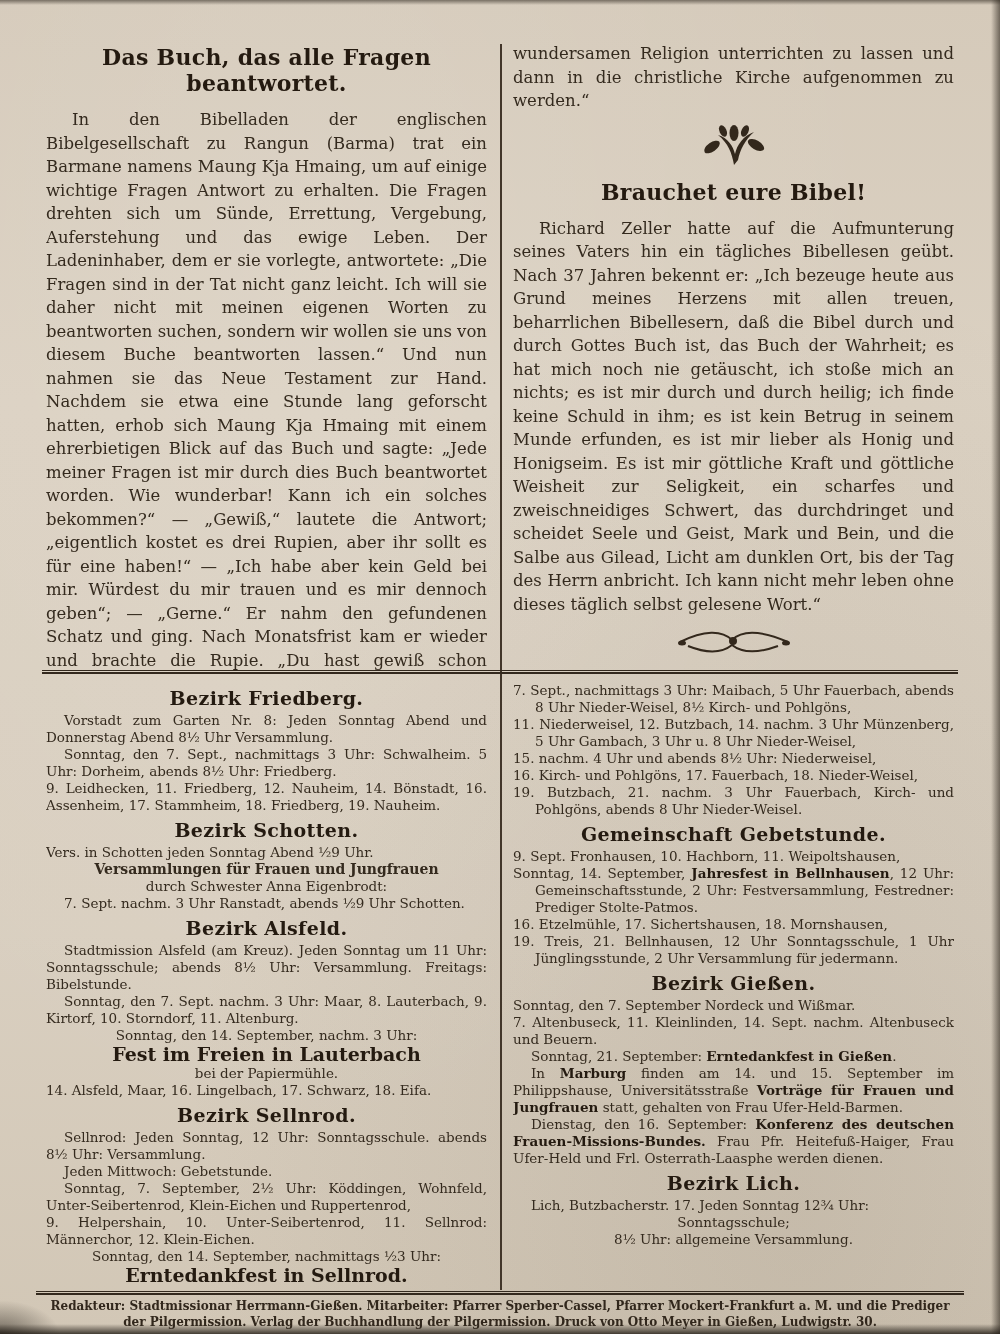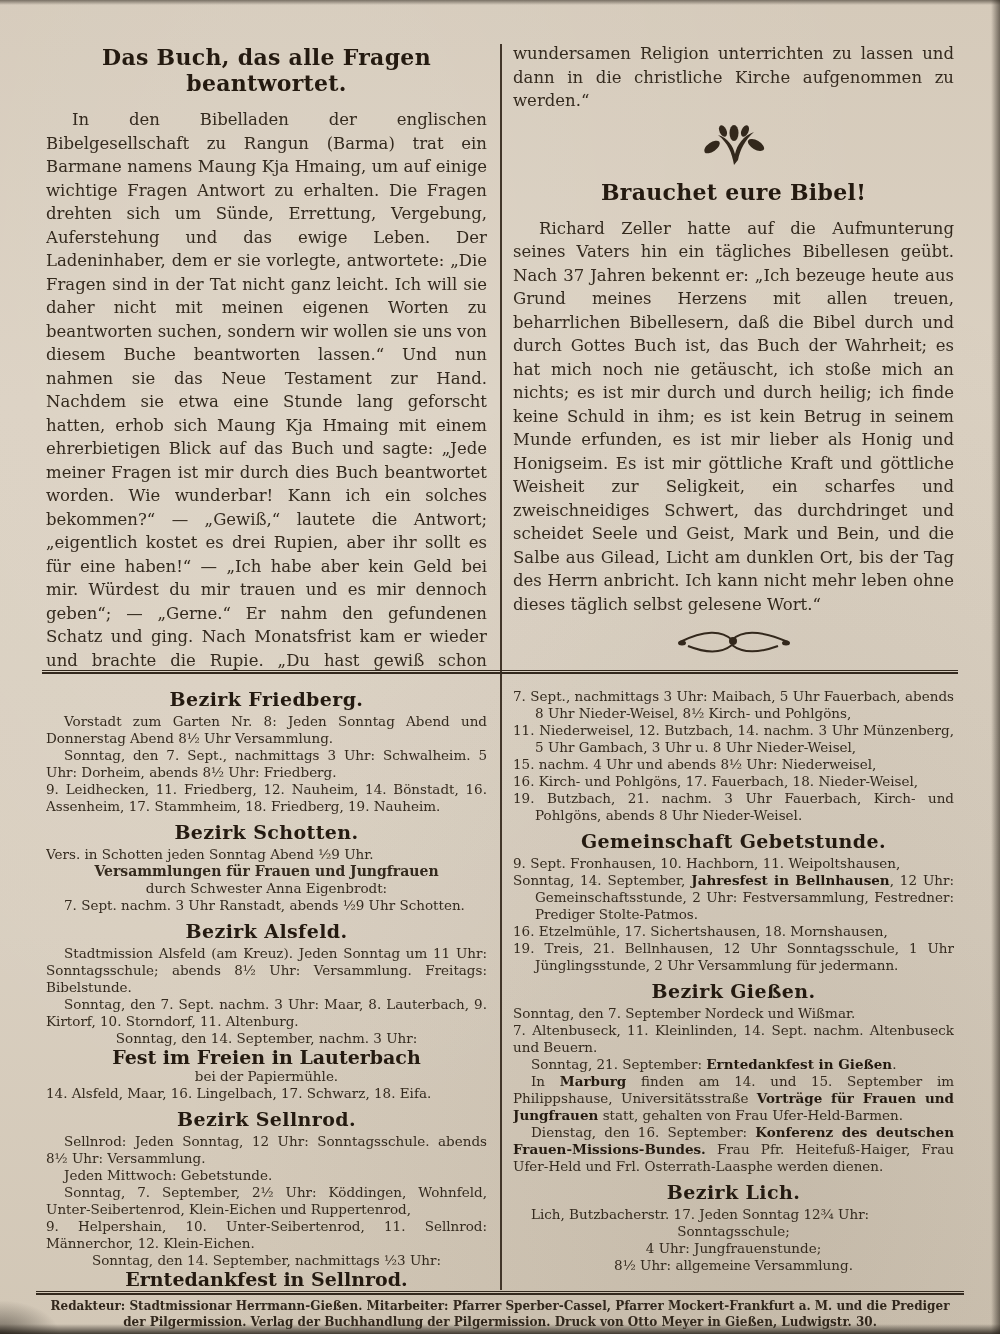--- a/index.html
+++ b/index.html
@@ -58,21 +58,21 @@
   }
   .body-text {
     font-size:16.5px; line-height:23.5px; text-align:justify;
     color:#342a1e;
   }
   .findent { text-indent:26px; }
 
   .ornament { text-align:center; margin:10px 0 8px 0; }
   .ornament svg { display:inline-block; }
 
-  .district { margin-bottom:5px;margin-top:6px; }
+  .district { margin-bottom:5px; }
   .district-title {
     font-size:19px; font-weight:700; text-align:center;
     color:#241a10; margin:5px 0 3px 0; letter-spacing:0.4px;
   }
   .para {
     font-size:13.5px; line-height:17px; text-align:justify; color:#342a1e;
   }
   .pindent { text-indent:18px; }
   .entry {
     font-size:13.5px; line-height:17px; text-align:justify; color:#342a1e;
@@ -214,21 +214,20 @@
         <p class="para">7. Altenbuseck, 11. Kleinlinden, 14. Sept. nachm. Altenbuseck und Beuern.</p>
         <p class="para pindent"><span>Sonntag, 21. September: </span><strong>Erntedankfest in Gießen</strong><span>.</span></p>
         <p class="para pindent"><span>In </span><strong>Marburg</strong><span> finden am 14. und 15. September im Philippshause, Universitätsstraße </span><strong>Vorträge für Frauen und Jungfrauen</strong><span> statt, gehalten von Frau Ufer-Held-Barmen.</span></p>
         <p class="para pindent"><span>Dienstag, den 16. September: </span><strong>Konferenz des deutschen Frauen-Missions-Bundes.</strong><span> Frau Pfr. Heitefuß-Haiger, Frau Ufer-Held und Frl. Osterrath-Laasphe werden dienen.</span></p>
       </section>
 
       <section class="district">
         <h2 class="district-title">Bezirk Lich.</h2>
         <p class="para pindent">Lich, Butzbacherstr. 17. Jeden Sonntag 12¾ Uhr:</p>
         <p class="para center">Sonntagsschule;</p>
-        <p class="para center">4 Uhr: Jungfrauenstunde;</p>
         <p class="para center">8½ Uhr: allgemeine Versammlung.</p>
       </section>
     </div>
   </div>
 
   <footer class="imprint">
     <p class="imprint-line">Redakteur: Stadtmissionar Herrmann-Gießen. Mitarbeiter: Pfarrer Sperber-Cassel, Pfarrer Mockert-Frankfurt a. M. und die Prediger</p>
     <p class="imprint-line">der Pilgermission. Verlag der Buchhandlung der Pilgermission. Druck von Otto Meyer in Gießen, Ludwigstr. 30.</p>
   </footer>
 

